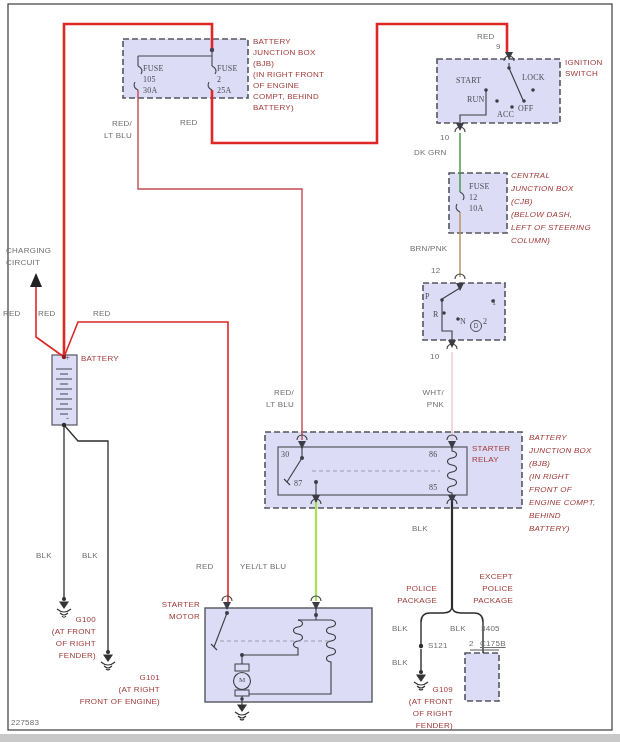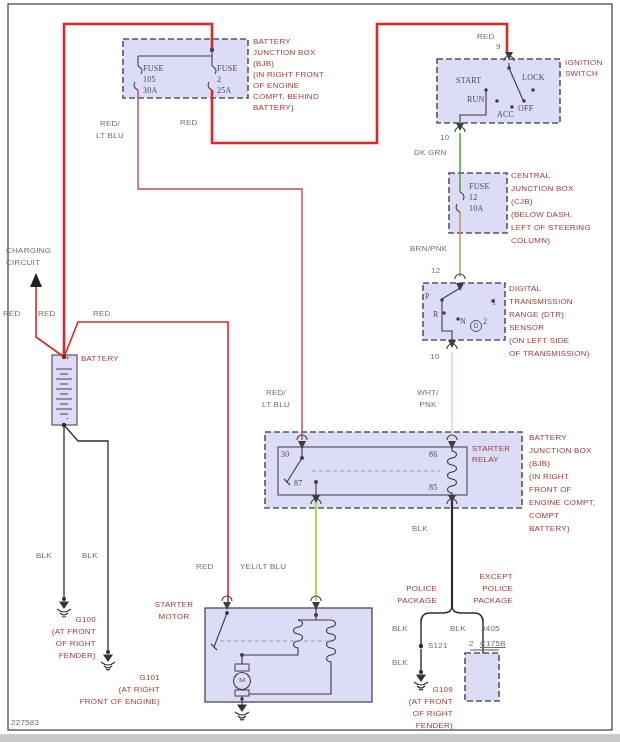--- a/index.html
+++ b/index.html
@@ -2,25 +2,25 @@
 <html><head>
 <meta charset="utf-8">
 <style>
   html,body{margin:0;padding:0;background:#fff;}
   #stage{position:relative;width:620px;height:742px;background:#ffffff;overflow:hidden;
          font-family:"Liberation Sans",sans-serif;}
   #wires{position:absolute;left:0;top:0;}
   .t{position:absolute;font:8px "Liberation Sans",sans-serif;letter-spacing:.25px;white-space:nowrap;}
   .lh11{line-height:11px;}
   .lh12{line-height:12px;}
-  .lh13{line-height:13px;}
+  .lh13{line-height:13px;font-style:italic;}
   .mar{color:#a03a38;}
   .gr{color:#6d6d6d;}
   .dk{color:#4c4c55;font-family:Liberation Serif, serif;}
-  .ra{text-align:center;}
+  .ra{text-align:right;}
   .ce{text-align:right;}
   .ul{text-decoration:underline;}
   .dcir{position:absolute;width:10px;height:10px;border:1px solid #4c4c55;border-radius:50%;
         font:6.5px/10px "Liberation Sans",sans-serif;text-align:center;color:#4c4c55;}
 </style>
 </head>
 <body>
 
 <div id="stage">
 
@@ -254,28 +254,20 @@
       <div>COLUMN)</div>
     </div>
 <div class="t dk lh11" style="left:469px;top:181px">
       <div>FUSE</div>
       <div>12</div>
       <div>10A</div>
     </div>
 <div class="t gr" style="left:410px;top:244px">BRN/PNK</div>
 
 <div class="t gr" style="left:431px;top:266px">12</div>
-<div class="t mar lh13" style="left:509px;top:282px">
-      <div>DIGITAL</div>
-      <div>TRANSMISSION</div>
-      <div>RANGE (DTR)</div>
-      <div>SENSOR</div>
-      <div>(ON LEFT SIDE</div>
-      <div>OF TRANSMISSION)</div>
-    </div>
 <div class="t dk" style="left:425px;top:292px">P</div>
 <div class="t dk" style="left:433px;top:310px">R</div>
 <div class="t dk" style="left:460px;top:317px">N</div>
 <div class="dcir" style="left:470px;top:320px">D</div>
 <div class="t dk" style="left:483px;top:317px">2</div>
 <div class="t dk" style="left:492px;top:298px">1</div>
 <div class="t gr" style="left:430px;top:352px">10</div>
 
 <div class="t gr ra lh12" style="left:258px;top:387px;width:36px">
       <div>RED/</div>
@@ -294,21 +286,21 @@
       <div>STARTER</div>
       <div>RELAY</div>
     </div>
 <div class="t mar lh13" style="left:529px;top:431px">
       <div>BATTERY</div>
       <div>JUNCTION BOX</div>
       <div>(BJB)</div>
       <div>(IN RIGHT</div>
       <div>FRONT OF</div>
       <div>ENGINE COMPT,</div>
-      <div>COMPT</div>
+      <div>BEHIND</div>
       <div>BATTERY)</div>
     </div>
 <div class="t gr" style="left:412px;top:524px">BLK</div>
 
 <div class="t gr lh12" style="left:6px;top:245px">
       <div>CHARGING</div>
       <div>CIRCUIT</div>
     </div>
 <div class="t gr" style="left:3px;top:309px">RED</div>
 <div class="t gr" style="left:38px;top:309px">RED</div>

